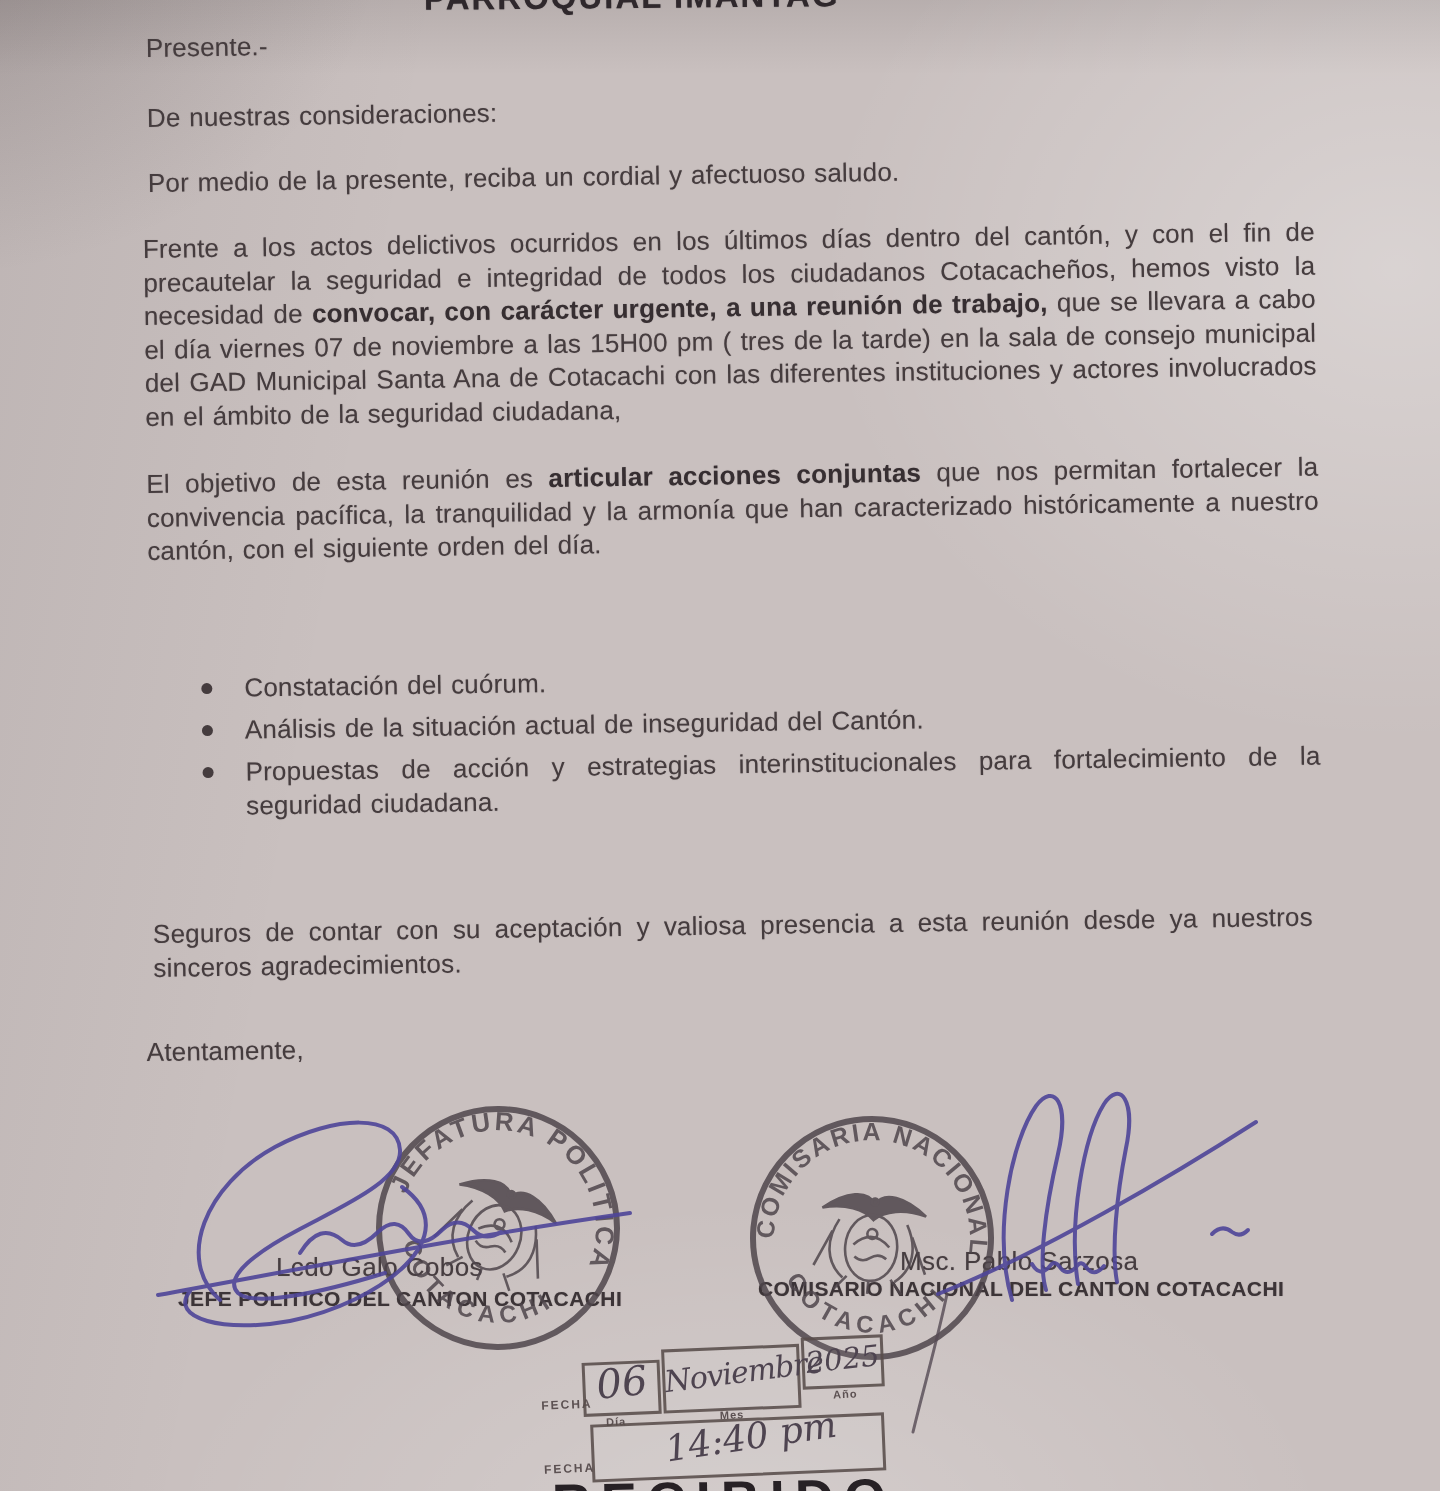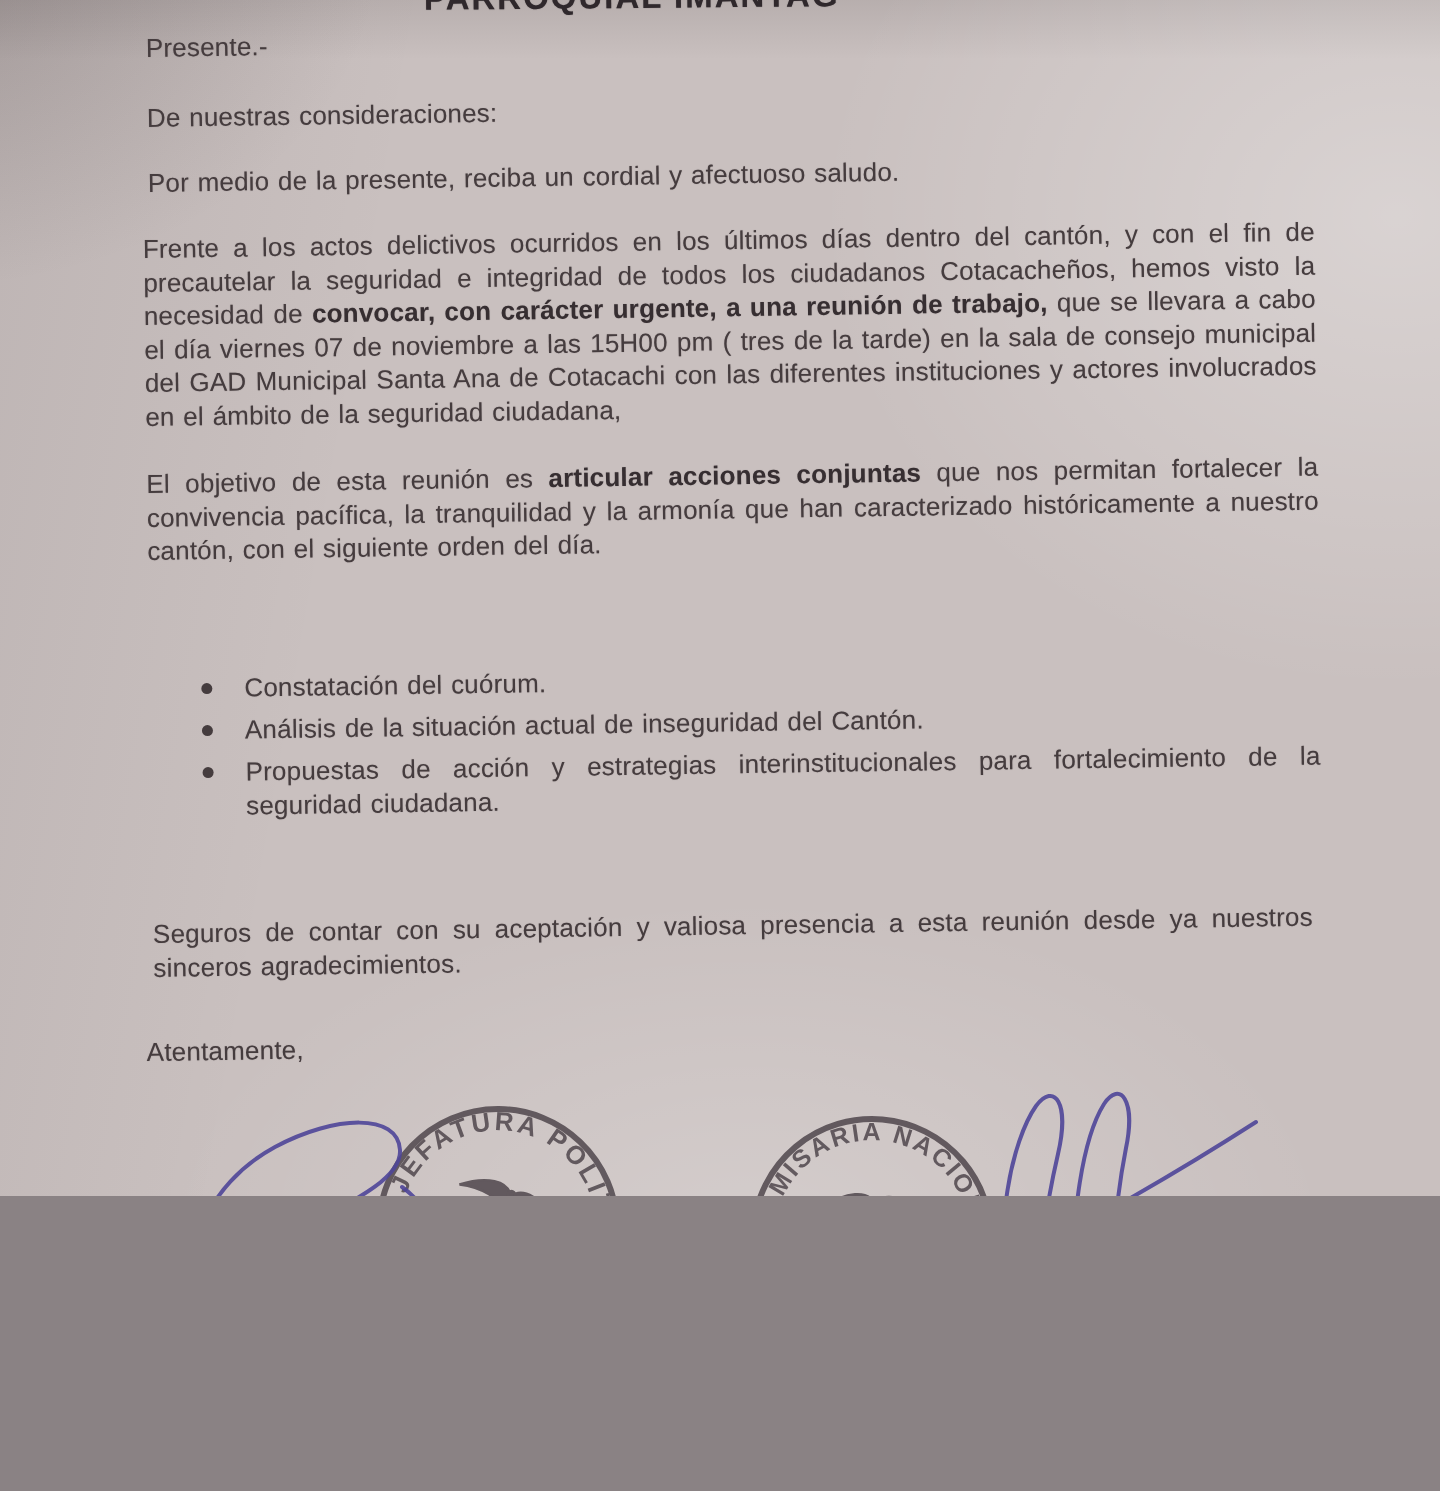--- a/index.html
+++ b/index.html
@@ -1,18 +1,18 @@
 <!DOCTYPE html>
 <html><head>
 <meta charset="utf-8">
 <style>
   html,body{margin:0;padding:0;background:#8a8284;}
   .page{
     position:relative;
-    width:1440px;height:1196px;
+    width:1440px;height:1491px;
     overflow:hidden;
     font-family:"Liberation Sans", sans-serif;
     background:
       radial-gradient(1000px 820px at 97% 18%, rgba(255,255,255,.30), rgba(255,255,255,0) 58%),
       radial-gradient(720px 520px at -6% -4%, rgba(55,45,46,.22), rgba(55,45,46,0) 65%),
       linear-gradient(to bottom, rgba(40,32,33,.11), rgba(40,32,33,0) 5%),
       radial-gradient(980px 560px at 52% 103%, rgba(255,255,255,.20), rgba(255,255,255,0) 60%),
       linear-gradient(100deg, rgba(42,34,38,.07), rgba(42,34,38,0) 26%),
       #c9c0bf;
   }

